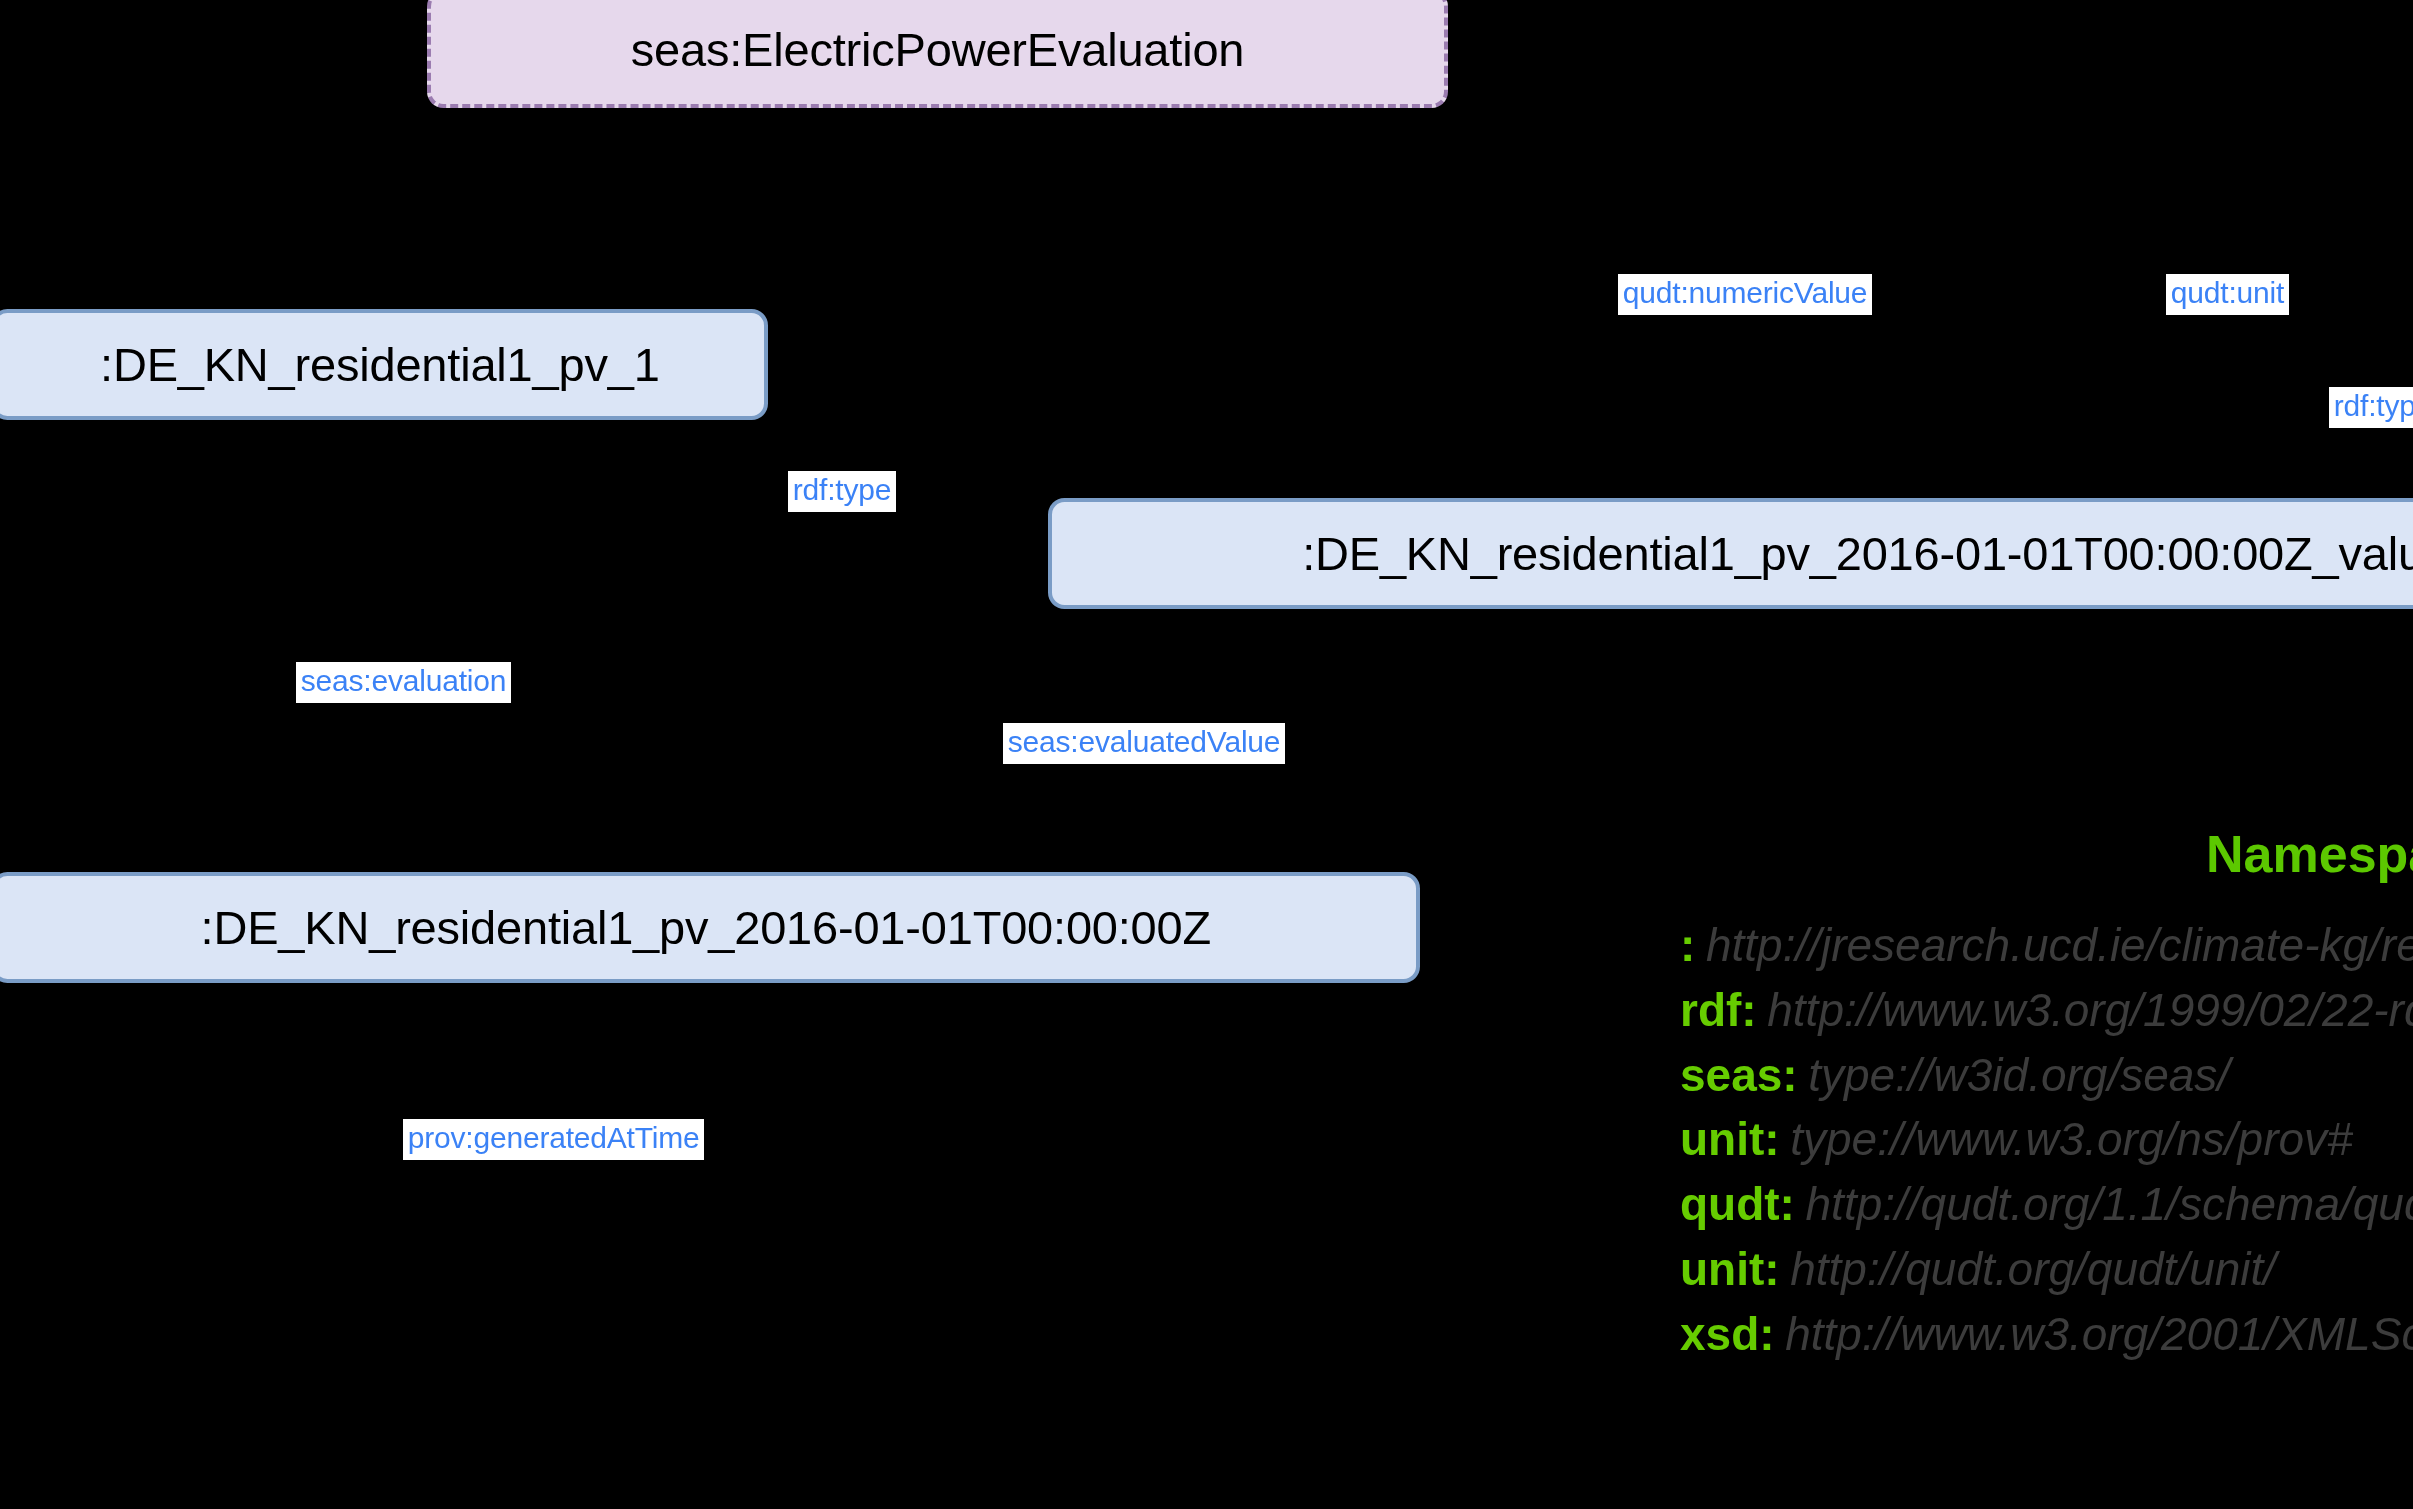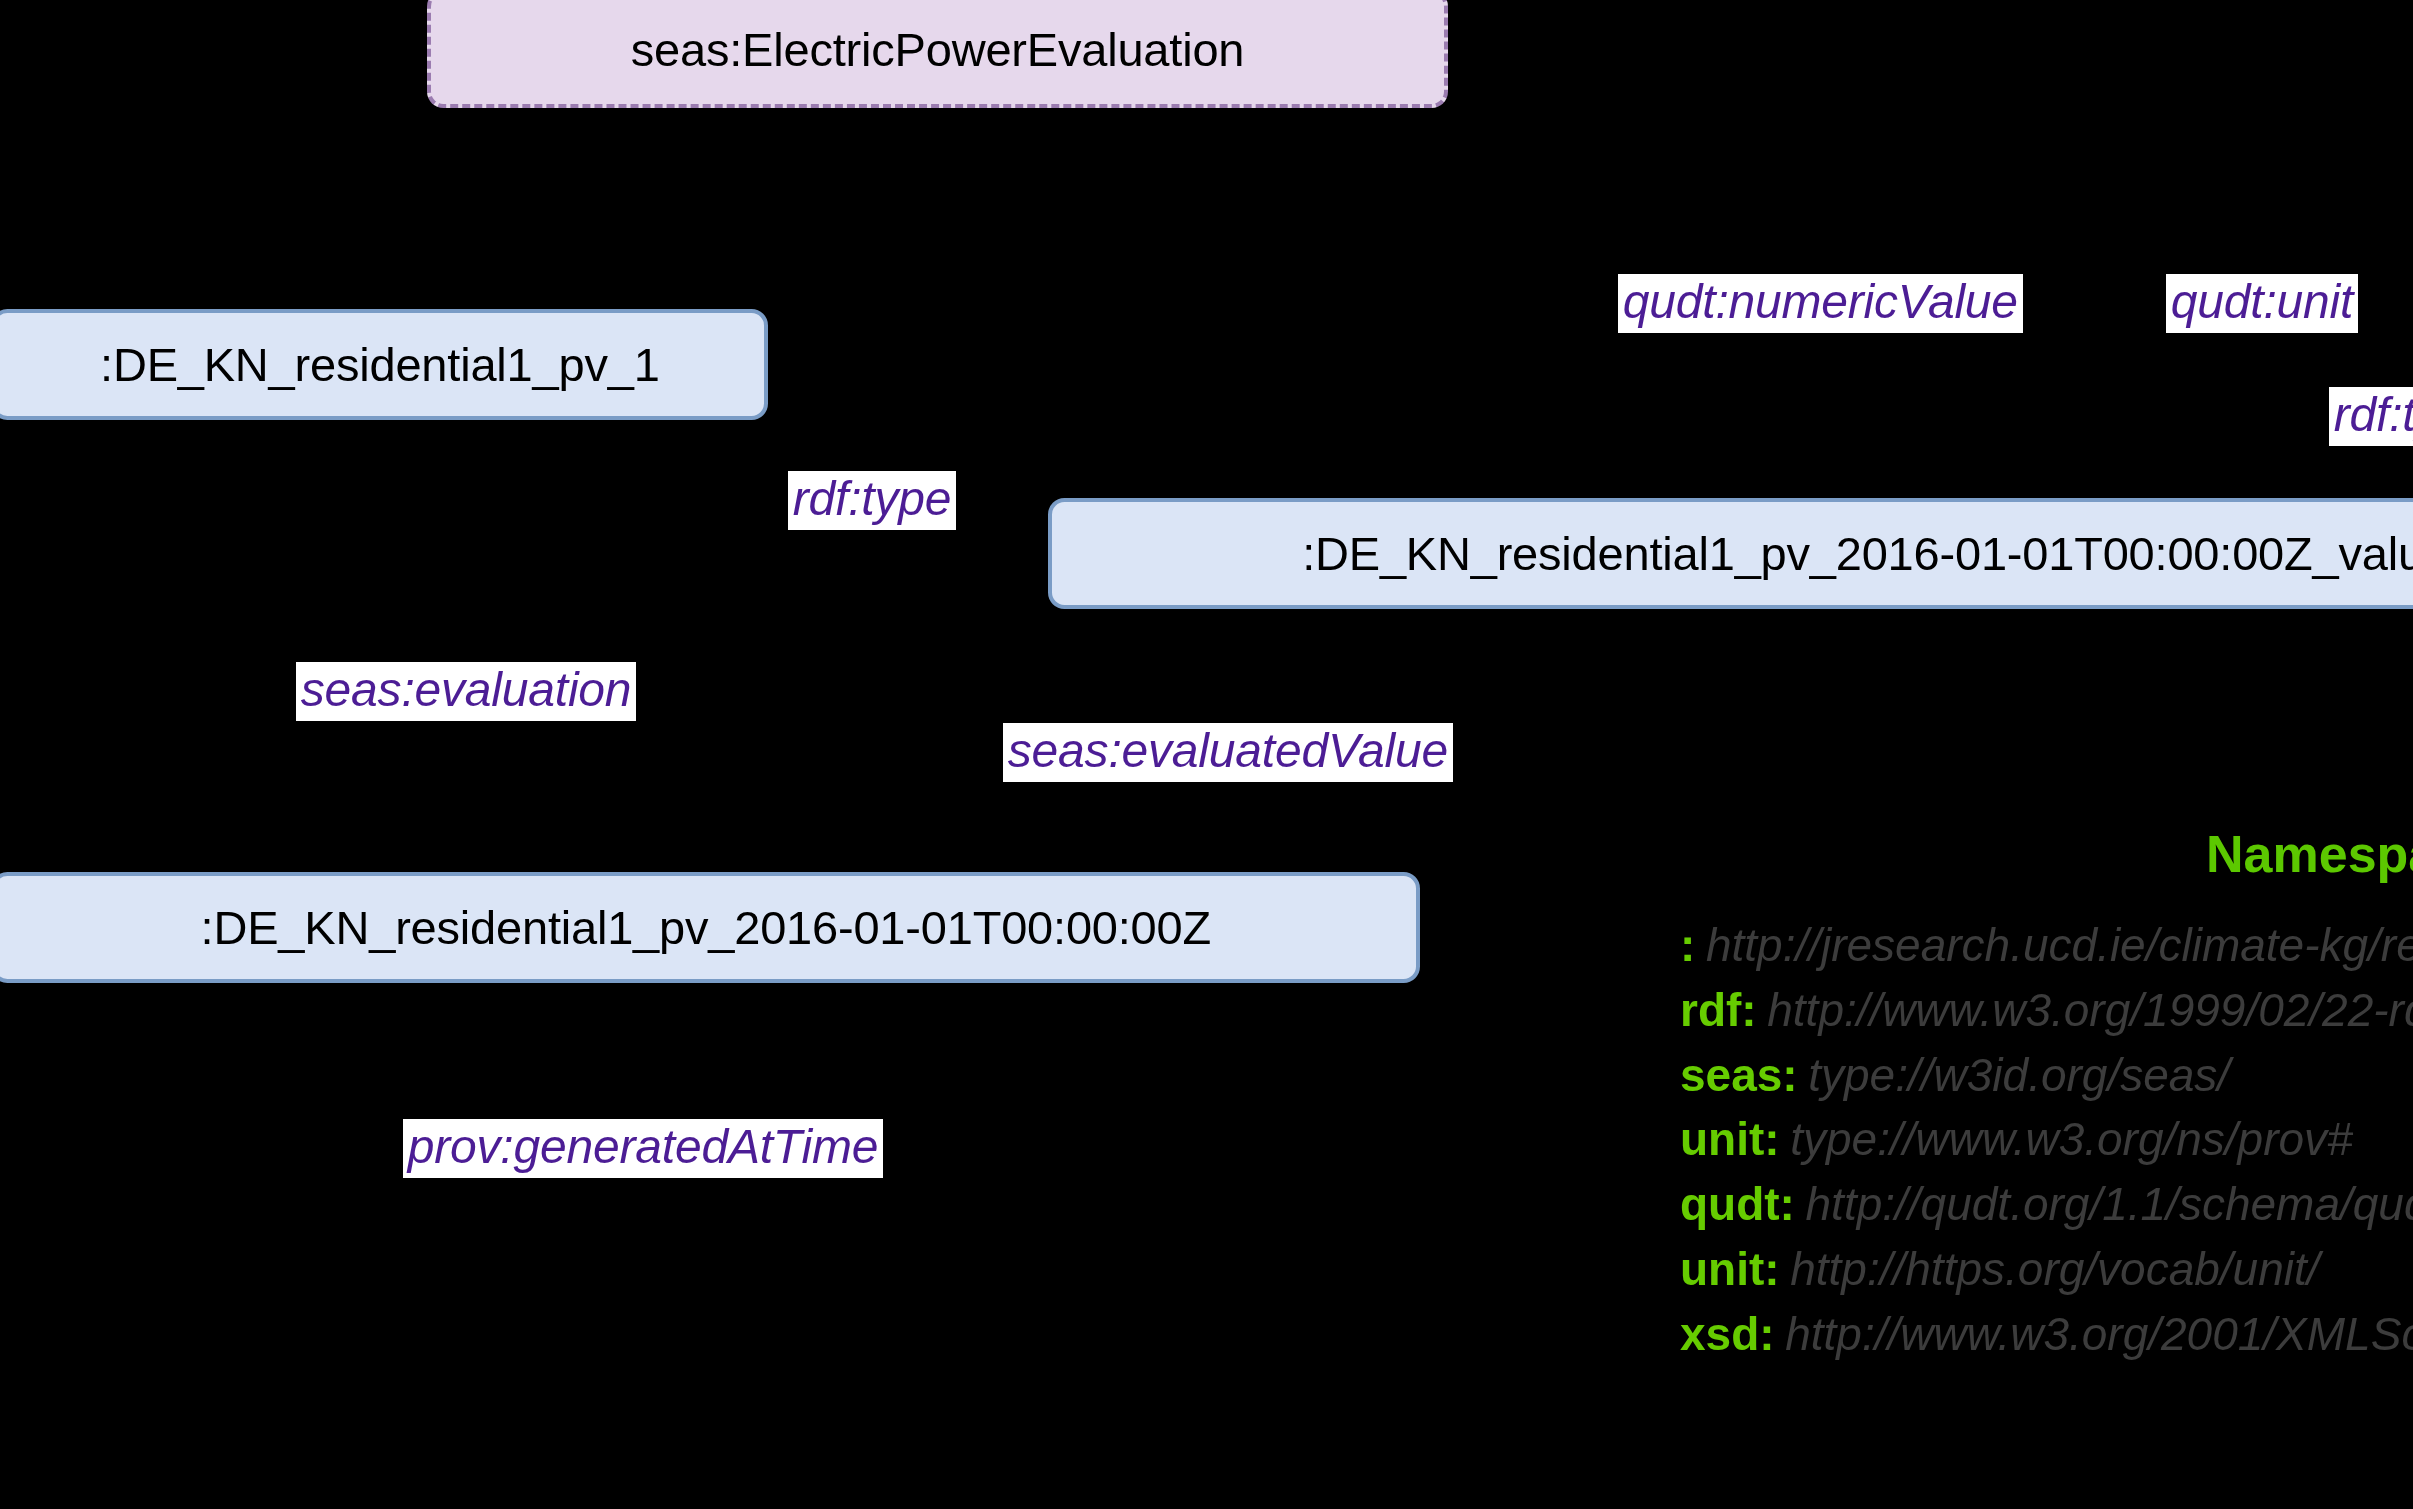--- a/index.html
+++ b/index.html
@@ -39,27 +39,26 @@
   .node.klass {
     background: #e6d8ec;
     border: 4.8px dashed #9b7cb0;
   }
 
   
   .edge-label {
     position: absolute;
     box-sizing: border-box;
     background: #ffffff;
-    color: #4c1d95;
-    font-size: 48px;
+    color: #3b82f6;
+    font-size: 30px;
     line-height: 1;
     white-space: nowrap;
     padding: 3.9px 4.8px 6.8px 4.8px;
     letter-spacing: -0.2px;
-    font-style: italic;
   }
 
   
   #legend {
     position: absolute;
     left: 1680px;
     top: 828px;
     width: 1535px;
   }
   #legend-title {
@@ -129,21 +128,21 @@
         <div class="ns-row">
           <span class="ns-prefix">unit:</span>
           <span class="ns-uri">type://www.w3.org/ns/prov#</span>
         </div>
         <div class="ns-row">
           <span class="ns-prefix">qudt:</span>
           <span class="ns-uri">http://qudt.org/1.1/schema/qudt#</span>
         </div>
         <div class="ns-row">
           <span class="ns-prefix">unit:</span>
-          <span class="ns-uri">http://https.org/vocab/unit/</span>
+          <span class="ns-uri">http://qudt.org/qudt/unit/</span>
         </div>
         <div class="ns-row">
           <span class="ns-prefix">xsd:</span>
           <span class="ns-uri">http://www.w3.org/2001/XMLSchema#</span>
         </div>
       </div>
   </div>
 
 </div>
 

